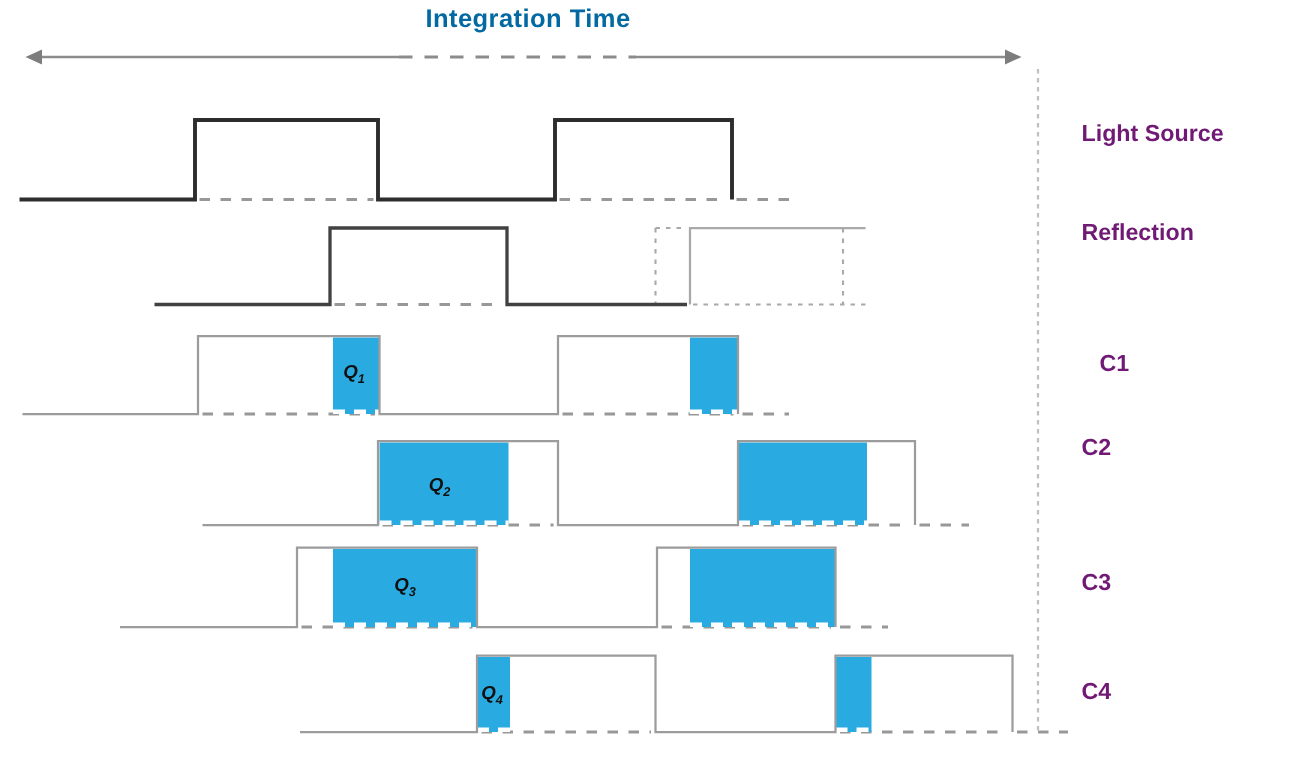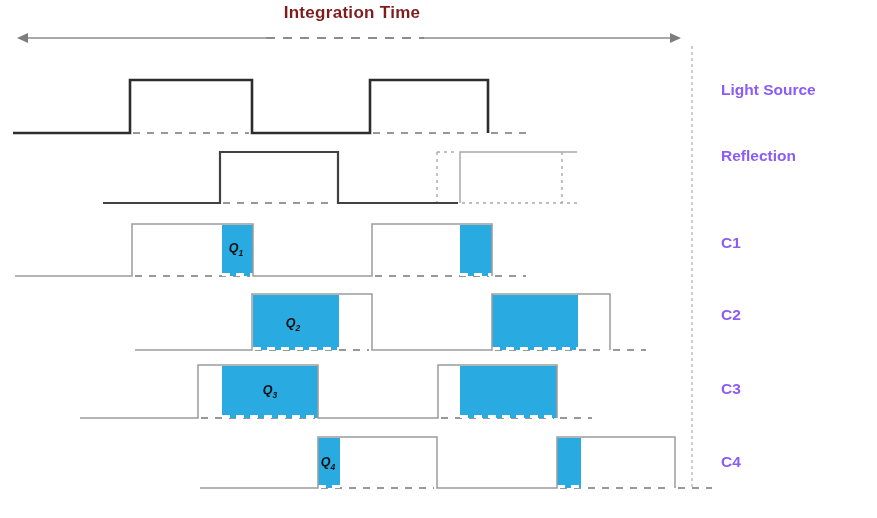--- a/index.html
+++ b/index.html
@@ -12,29 +12,29 @@
     overflow: hidden;
   }
   #wave-canvas { position: absolute; left: 0; top: 0; }
   #diagram-title {
     position: absolute;
     left: 202px; top: 3px; width: 300px;
     text-align: center;
     font-size: 17px;
     font-weight: bold;
     letter-spacing: 0.3px;
-    color: #7f1d1d;
+    color: #0369a1;
     white-space: nowrap;
   }
   .row-label {
     position: absolute;
     left: 721px;
     font-size: 15.5px;
     font-weight: bold;
-    color: #8b5cf6;
+    color: #701a75;
     white-space: nowrap;
   }
   .q-label {
     font-family: "Liberation Sans", sans-serif;
     font-style: italic;
     font-weight: bold;
     fill: #101010;
   }
 </style>
 </head>
@@ -93,18 +93,18 @@
       <polyline points="266,38 424,38" fill="none" stroke="#8c8c8c" stroke-width="2" stroke-dasharray="9 8"></polyline>
       <polyline points="424,38 671,38" fill="none" stroke="#8c8c8c" stroke-width="1.6"></polyline>
       <path d="M 17 38 L 28 33 L 28 43 Z" fill="#7d7d7d"></path>
       <path d="M 681 38 L 670 33 L 670 43 Z" fill="#7d7d7d"></path>
       <polyline points="692,46 692,490" fill="none" stroke="#c0c0c0" stroke-width="1.5" stroke-dasharray="3 3"></polyline>
     </svg>
   <div id="diagram-title">Integration Time</div>
   <div id="labels">
       <div class="row-label" style="top: 81px;">Light Source</div>
       <div class="row-label" style="top: 147px;">Reflection</div>
-      <div class="row-label" style="top: 234px;">C1</div>
-      <div class="row-label" style="top: 306px;">C2</div>
+      <div class="row-label" style="top: 234px; margin-left: 12px;">C1</div>
+      <div class="row-label" style="top: 290px;">C2</div>
       <div class="row-label" style="top: 380px; text-align: right;">C3</div>
       <div class="row-label" style="top: 453px;">C4</div>
     </div>
 </div>
 
 </body></html>

